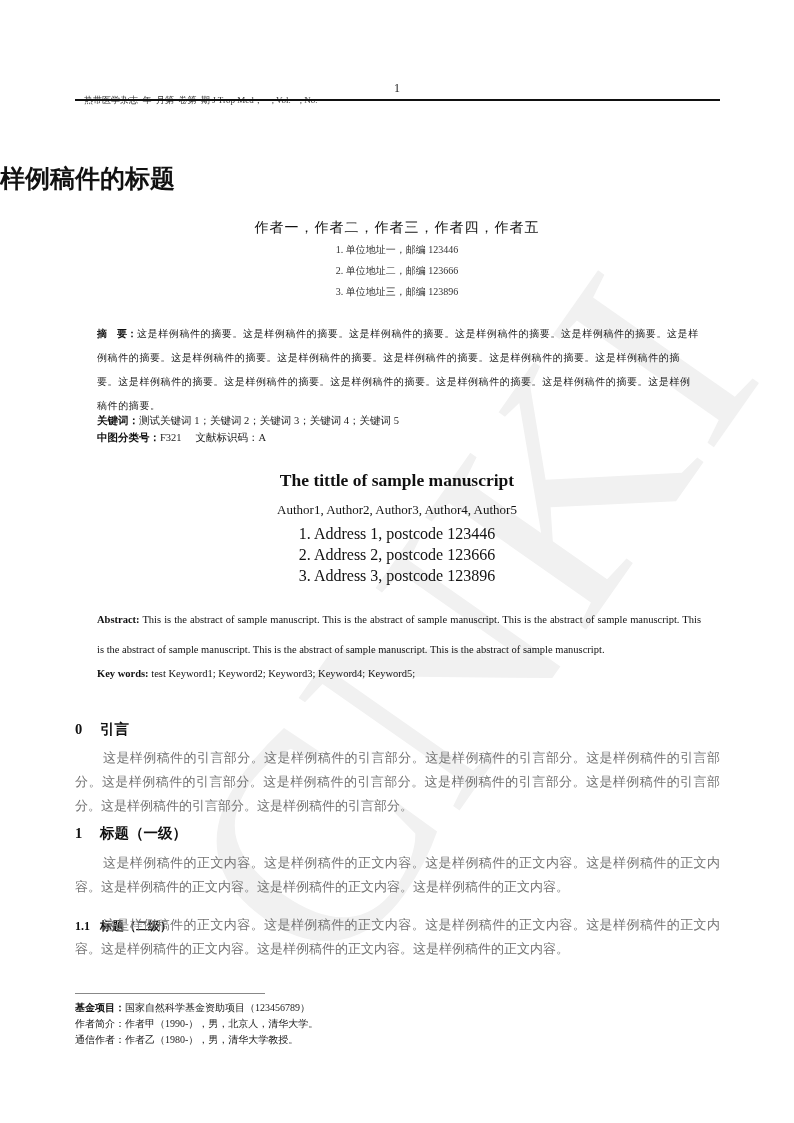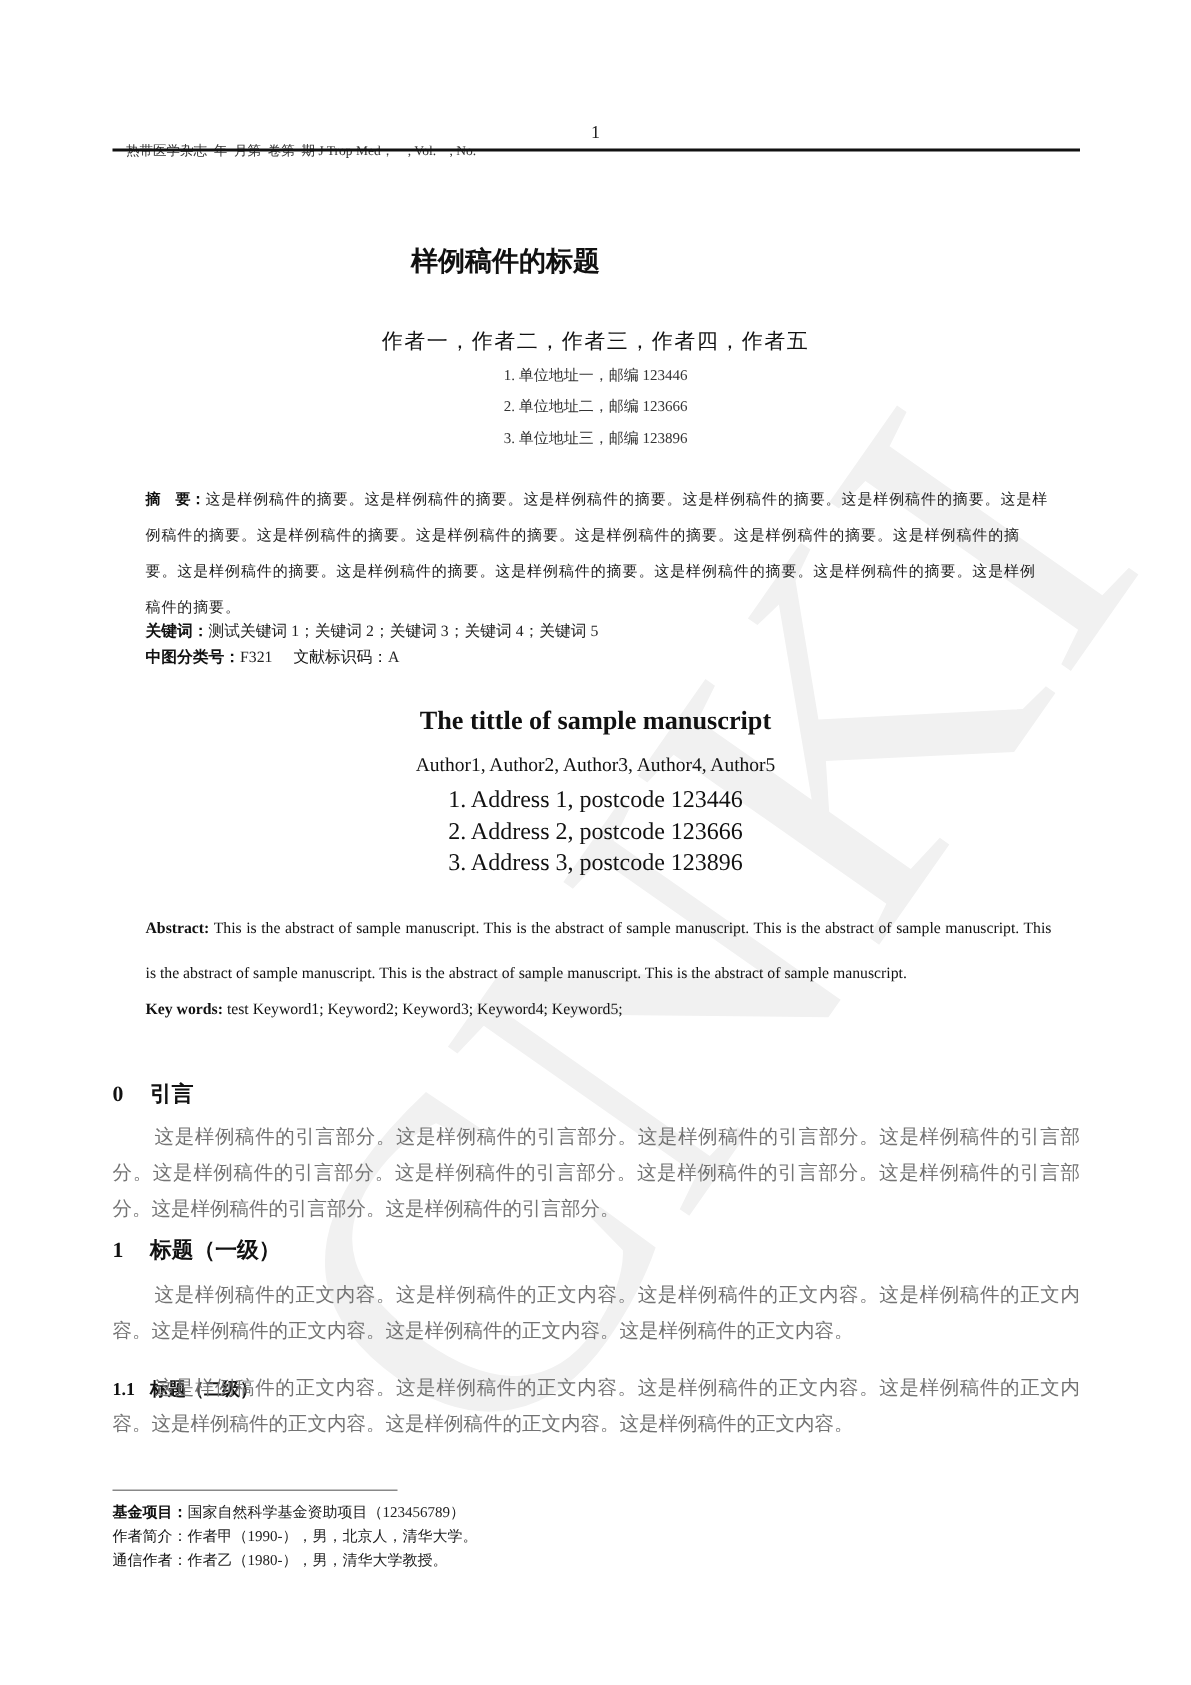--- a/index.html
+++ b/index.html
@@ -21,21 +21,21 @@
 
     .content { position: absolute; left: 0; top: 0; width: 794px; z-index: 1; }
 
     .running-header {
       position: absolute; left: 75px; top: 84px; width: 645px;
       font-size: 9px; color: #333; white-space: pre;
     }
     .running-header .page-num { position: absolute; left: 319px; top: -3px; font-size: 12px; color: #222; }
     .header-rule { position: absolute; left: 75px; top: 99px; width: 645px; height: 2px; background: #111; }
 
-    .title-cn { position: absolute; left: 0; top: 162px; width: 674px; text-align: center; font-size: 18px; font-weight: bold; }
+    .title-cn { position: absolute; left: 0; top: 162px; width: 674px; font-size: 25px; font-weight: bold; }
     .authors-cn { position: absolute; left: 0; top: 219px; width: 794px; text-align: center; font-size: 14px; letter-spacing: 1px; }
     .affil-cn { position: absolute; left: 0; width: 794px; text-align: center; font-size: 10px; color: #333; }
 
     .abstract-cn { position: absolute; left: 97px; top: 322px; width: 604px; font-size: 10px; line-height: 24px; color: #222; letter-spacing: 0.6px; }
     .abstract-cn b { font-weight: bold; color: #111; letter-spacing: 0; }
     .meta-line { position: absolute; left: 97px; font-size: 10.5px; color: #222; }
     .meta-line b { font-weight: bold; color: #111; }
 
     .title-en { position: absolute; left: 0; top: 470px; width: 794px; text-align: center; font-size: 17.5px; font-weight: bold; }
     .authors-en { position: absolute; left: 0; top: 502px; width: 794px; text-align: center; font-size: 13px; }

